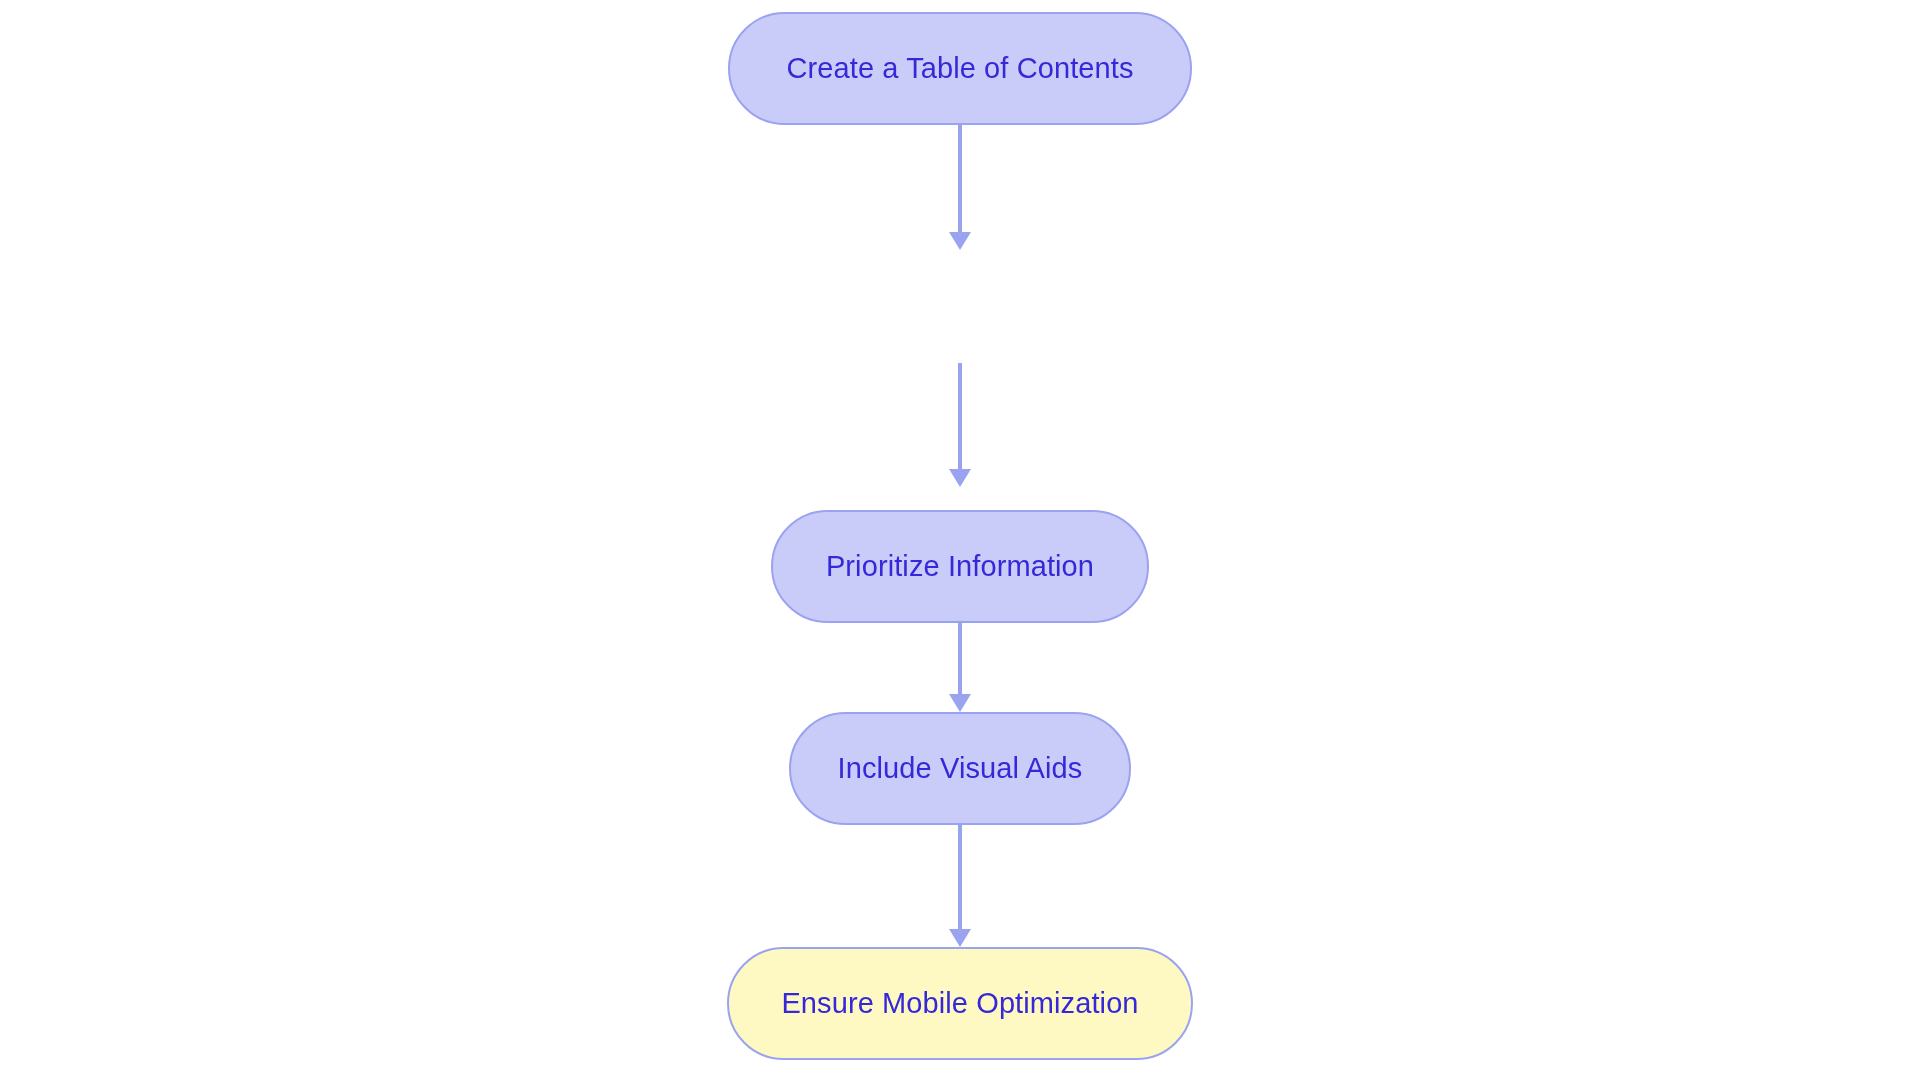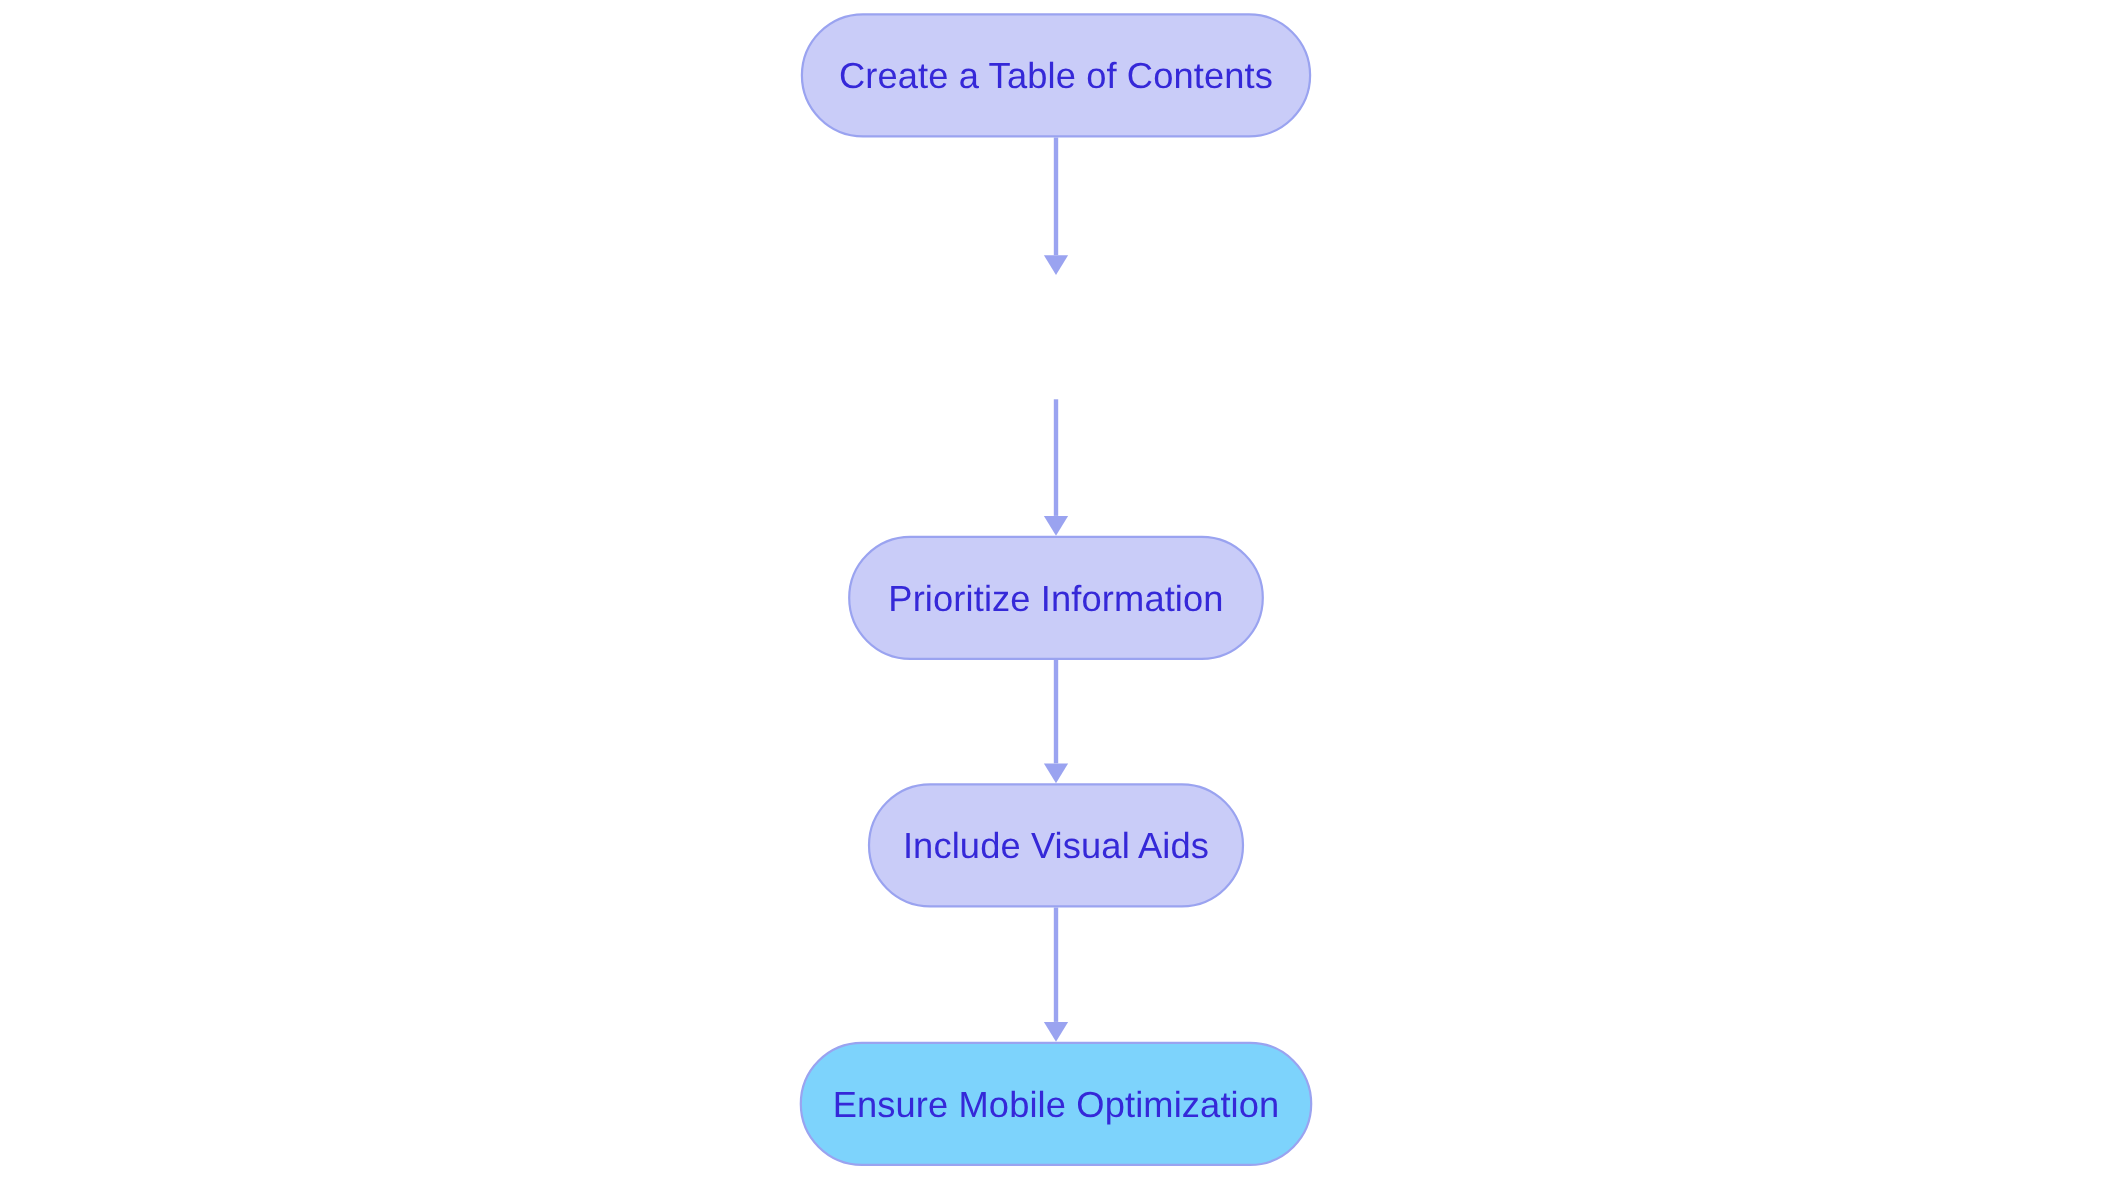--- a/index.html
+++ b/index.html
@@ -32,21 +32,21 @@
     height: 113px;
     border-style: solid;
     border-width: 2px;
     border-radius: 57px;
     left: 50%;
     transform: translateX(-50%);
     user-select: none;
   }
 
   .flow-node-label {
-    font-size: 33px;
+    font-size: 29px;
     font-weight: 400;
     letter-spacing: 0.1px;
     line-height: 1;
     white-space: nowrap;
     text-align: left;
   }
 
   
   .flow-connector {
     position: absolute;
@@ -90,22 +90,22 @@
       <div class="flow-connector-line" style="height: 94px; background: rgb(154, 163, 240);"></div>
       <div class="flow-connector-arrowhead" style="border-top: 18px solid rgb(154, 163, 240);"></div>
     </div>
     <div class="flow-connector" style="top: 825px; height: 122px;">
       <div class="flow-connector-line" style="height: 104px; background: rgb(154, 163, 240);"></div>
       <div class="flow-connector-arrowhead" style="border-top: 18px solid rgb(154, 163, 240);"></div>
     </div>
     <div class="flow-node" style="top: 12px; width: 464px; background: rgb(201, 204, 248); border-color: rgb(154, 163, 240);">
       <span class="flow-node-label" style="color: rgb(53, 40, 216);">Create a Table of Contents</span>
     </div>
-    <div class="flow-node" style="top: 487px; width: 378px; background: rgb(201, 204, 248); border-color: rgb(154, 163, 240);">
+    <div class="flow-node" style="top: 510px; width: 378px; background: rgb(201, 204, 248); border-color: rgb(154, 163, 240);">
       <span class="flow-node-label" style="color: rgb(53, 40, 216);">Prioritize Information</span>
     </div>
     <div class="flow-node" style="top: 712px; width: 342px; background: rgb(201, 204, 248); border-color: rgb(154, 163, 240);">
       <span class="flow-node-label" style="color: rgb(53, 40, 216);">Include Visual Aids</span>
     </div>
-    <div class="flow-node" style="top: 947px; width: 466px; background: #7dd3fc; border-color: rgb(154, 163, 240);">
+    <div class="flow-node" style="top: 947px; width: 466px; background: #fef9c3; border-color: rgb(154, 163, 240);">
       <span class="flow-node-label" style="color: rgb(53, 40, 216);">Ensure Mobile Optimization</span>
     </div>
   </div>
 
 </body></html>

